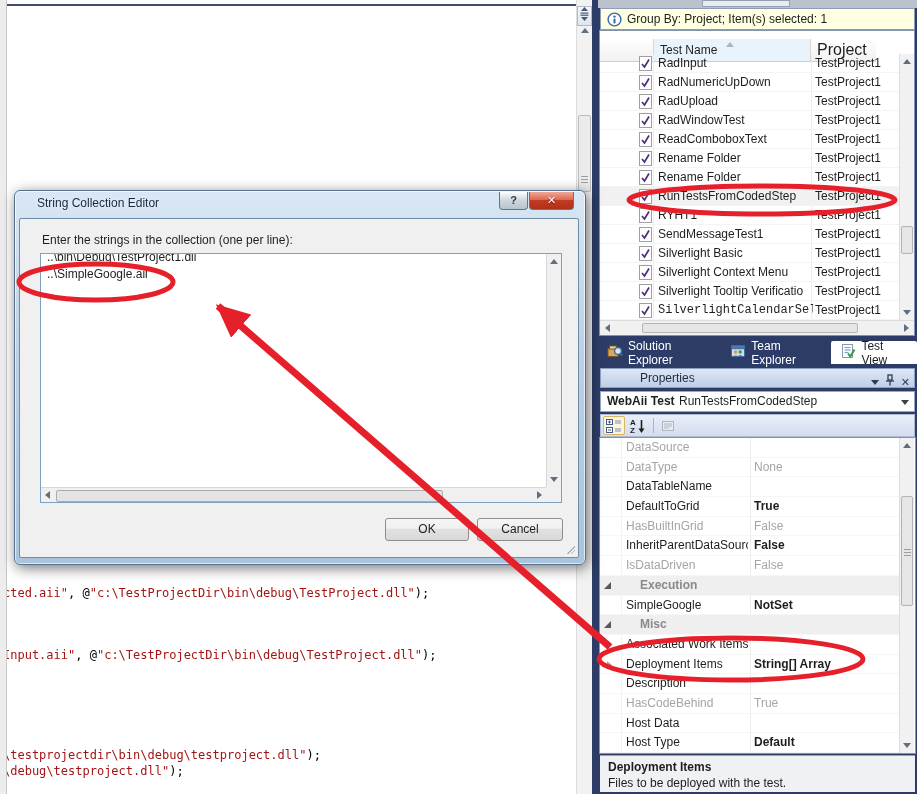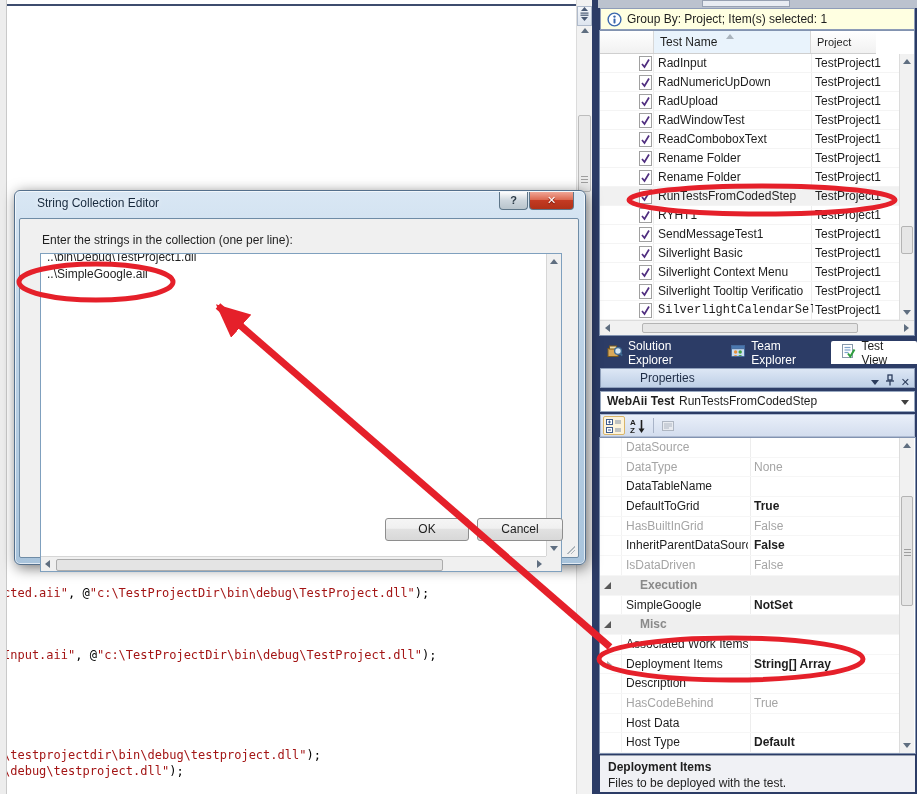--- a/index.html
+++ b/index.html
@@ -26,39 +26,39 @@
   .dialog{left:14px;top:190px;width:570px;height:373px;border-radius:6px;
           background:linear-gradient(#D9E7F4 0%,#BCD2E6 40%,#A9C4DC 100%);
           border:1px solid #55708C;box-shadow:2px 3px 14px rgba(0,0,0,.55), inset 0 0 0 1px rgba(255,255,255,.65);}
   .dlg-title{position:absolute;left:22px;top:5px;font-size:12px;color:#17293D;text-shadow:0 0 6px #FFFFFF;}
   .capbtn{position:absolute;top:1px;height:18px;box-sizing:border-box;border:1px solid #5E7689;border-top:none;
           border-radius:0 0 4px 4px;text-align:center;line-height:16px;font-size:11px;font-weight:bold;}
   .helpbtn{left:484px;width:29px;background:linear-gradient(#FDFDFD,#CDD6DD 50%,#B8C4CC);color:#2B3A46;}
   .closebtn{left:514px;width:45px;background:linear-gradient(#F0A696 0%,#DC6A52 45%,#C33A22 50%,#B03118);color:#FFFFFF;text-shadow:0 1px 1px #6E1206;}
   .dlg-client{position:absolute;left:4px;top:27px;width:560px;height:340px;background:#F0F0F0;
               border:1px solid #6F8CA6;border-radius:2px;box-sizing:border-box;}
-  .txtgroup{position:absolute;left:20px;top:34px;width:522px;height:319px;background:#FFFFFF;border:1px solid #7FA0BE;box-sizing:border-box;}
+  .txtgroup{position:absolute;left:20px;top:34px;width:522px;height:250px;background:#FFFFFF;border:1px solid #7FA0BE;box-sizing:border-box;}
   .txtlines{position:absolute;left:6px;top:0;right:16px;bottom:16px;overflow:hidden;font-size:12px;line-height:17px;color:#1E1E1E;}
   .txtlines div{margin:0;white-space:pre;}
   .sb-v{position:absolute;right:0;top:0;width:15px;bottom:15px;background:#F0F0F0;border-left:1px solid #D6D6D6;box-sizing:border-box;}
   .sb-h{position:absolute;left:0;bottom:0;right:15px;height:15px;background:#F0F0F0;border-top:1px solid #D6D6D6;box-sizing:border-box;}
   .sb-corner{position:absolute;right:0;bottom:0;width:15px;height:15px;background:#F0F0F0;}
   .hthumb{position:absolute;left:15px;top:2px;width:385px;height:10px;background:#E4E4E4;border:1px solid #ACACAC;border-radius:2px;}
   .btn{position:absolute;height:23px;box-sizing:border-box;border:1px solid #8E8E8E;border-radius:3px;font-size:12px;color:#1E1E1E;
        background:linear-gradient(#F5F5F5 0%,#F0F0F0 45%,#E2E2E2 46%,#D8D8D8 100%);text-align:center;line-height:21px;}
   .resize-grip{position:absolute;right:3px;bottom:3px;width:9px;height:9px;
        background:linear-gradient(135deg,transparent 0 55%,#AEB6BC 55% 63%,transparent 63% 75%,#AEB6BC 75% 83%,transparent 83%);}
   
   .topstrip{left:598px;top:0;width:319px;height:8px;background:#BBC2CE;}
   .topstrip-box{position:absolute;left:104px;top:0;width:88px;height:7px;background:#E8ECF2;border:1px solid #97A1B2;box-sizing:border-box;}
   .groupbar{left:600px;top:8px;width:315px;height:22px;background:#FFFFE1;border:1px solid #8E9CB8;box-sizing:border-box;font-size:12px;color:#1E1E1E;line-height:20px;}
   .table{left:599px;top:30px;width:316px;height:306px;background:#FFFFFF;border:1px solid #8293B0;box-sizing:border-box;}
-  .thdr{position:absolute;left:0;top:0;width:276px;height:23px;background:linear-gradient(#FFFFFF,#F1F1F1);border-bottom:1px solid #CFCFCF;box-sizing:border-box;}
+  .thdr{position:absolute;left:0;top:8px;width:276px;height:23px;background:linear-gradient(#FFFFFF,#F1F1F1);border-bottom:1px solid #CFCFCF;box-sizing:border-box;}
   .thdr-name{position:absolute;left:53px;top:0;width:158px;height:22px;background:#E9F3FC;border-left:1px solid #D8D8D8;border-right:1px solid #D8D8D8;box-sizing:border-box;line-height:22px;font-size:12px;color:#1E1E1E;padding-left:6px;}
-  .thdr-proj{position:absolute;left:211px;top:0;width:88px;height:22px;line-height:22px;font-size:11px;color:#1E1E1E;padding-left:6px;}
+  .thdr-proj{position:absolute;left:211px;top:0;width:88px;height:22px;line-height:22px;font-size:16px;color:#1E1E1E;padding-left:6px;}
   .rows{position:absolute;left:0;top:23px;width:299px;height:266px;overflow:hidden;}
   .trow{position:absolute;left:0;width:354px;height:19px;line-height:19px;font-size:12px;color:#1E1E1E;border-bottom:1px solid #F4F4F4;box-sizing:border-box;}
   .trow .chk{position:absolute;left:39px;top:2px;}
   .trow .tname{position:absolute;left:58px;top:0;width:152px;white-space:nowrap;overflow:hidden;}
   .trow .tproj{position:absolute;left:215px;top:0;white-space:nowrap;}
   .vline{position:absolute;top:0;width:1px;background:#EDEDED;}
   .vscroll{position:absolute;background:#F1F1F1;border-left:1px solid #DCDCDC;box-sizing:border-box;}
   .hscroll{position:absolute;left:0;top:289px;width:314px;height:15px;background:#F1F1F1;border-top:1px solid #DCDCDC;box-sizing:border-box;}
   .thumb{position:absolute;background:#E6E6E6;border:1px solid #B4B4B4;border-radius:2px;box-sizing:border-box;}
   

